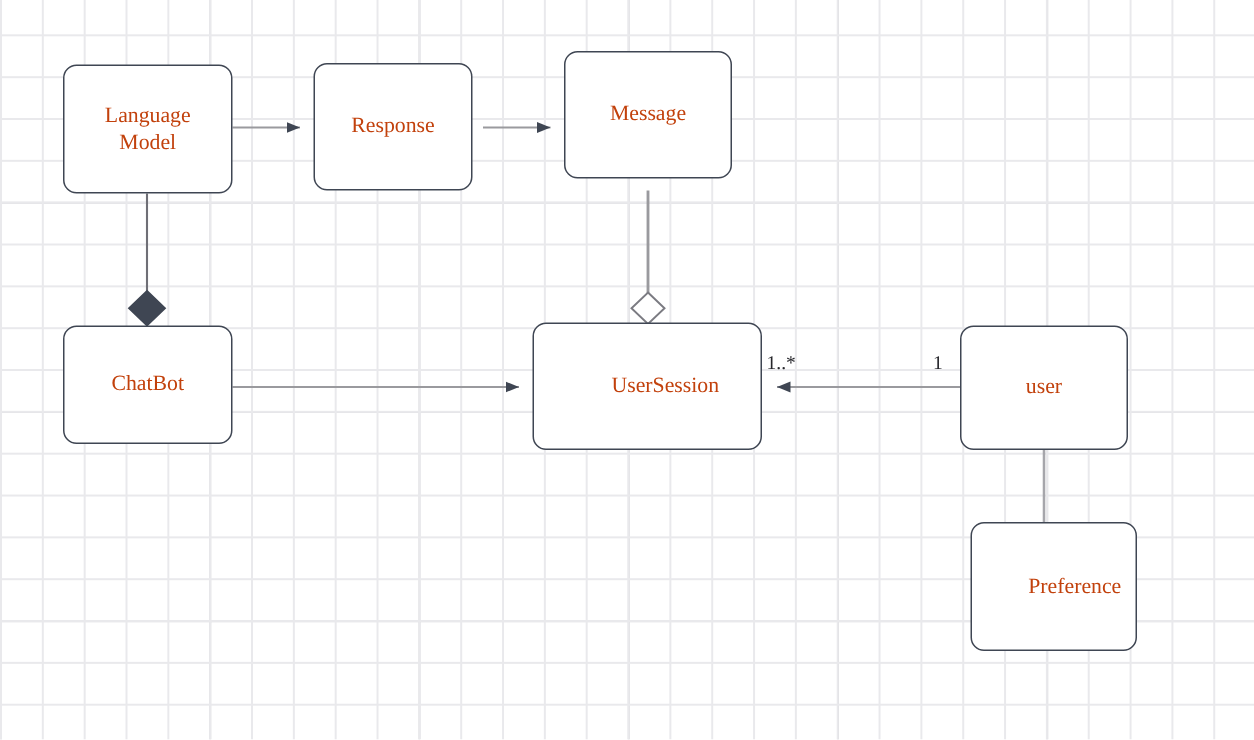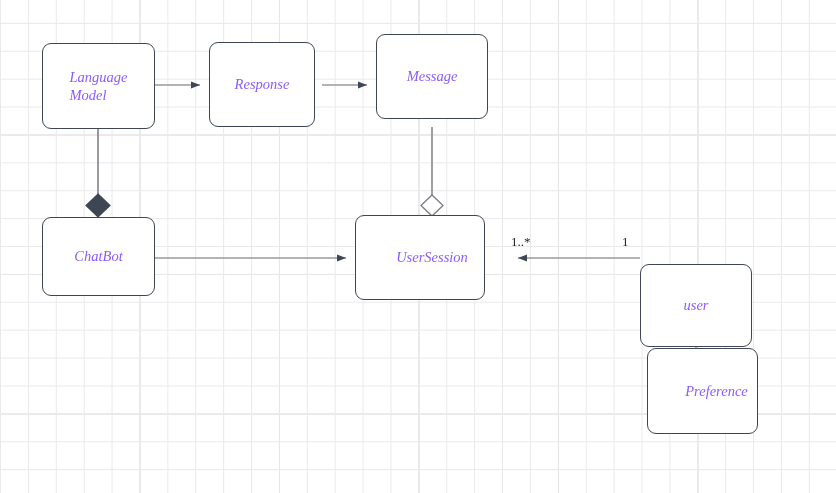--- a/index.html
+++ b/index.html
@@ -37,26 +37,25 @@
   }
   .node {
     position: absolute;
     box-sizing: border-box;
     background: #ffffff;
     border: 1.6px solid #3f4653;
     border-radius: 9px;
     display: flex;
     align-items: center;
     justify-content: center;
-    text-align: left;
-    color: #8b5cf6;
+    text-align: center;
+    color: #c2410c;
     font-size: 14.5px;
     line-height: 1.25;
     font-family: "Liberation Serif", "DejaVu Serif", serif;
-    font-style: italic;
   }
   .node-label {
     display: block;
     white-space: pre-line;
     padding: 0 6px;
   }
   .mult {
     position: absolute;
     font-family: "Liberation Serif", "DejaVu Serif", serif;
     font-size: 13px;
@@ -120,25 +119,25 @@
   </div>
 
   <div class="node" style="left:376px; top:34px; width:112px; height:85px;">
     <span class="node-label">Message</span>
   </div>
 
   <div class="node" style="left:42px; top:217px; width:113px; height:79px;">
     <span class="node-label">ChatBot</span>
   </div>
 
-  <div class="node" style="left:355px; top:215px; width:130px; height:85px;padding-left:24px;">
+  <div class="node" style="left:355px; top:215px; width:153px; height:85px;padding-left:24px;">
     <span class="node-label">UserSession</span>
   </div>
 
-  <div class="node" style="left:640px; top:217px; width:112px; height:83px;margin-top:47px;">
+  <div class="node" style="left:640px; top:217px; width:112px; height:83px;">
     <span class="node-label">user</span>
   </div>
 
   <div class="node" style="left:647px; top:348px; width:111px; height:86px;padding-left:28px;">
     <span class="node-label">Preference</span>
   </div>
 
   <div class="mult" style="left:511px; top:234px;">1..*</div>
 
   <div class="mult" style="left:622px; top:234px;">1</div>

